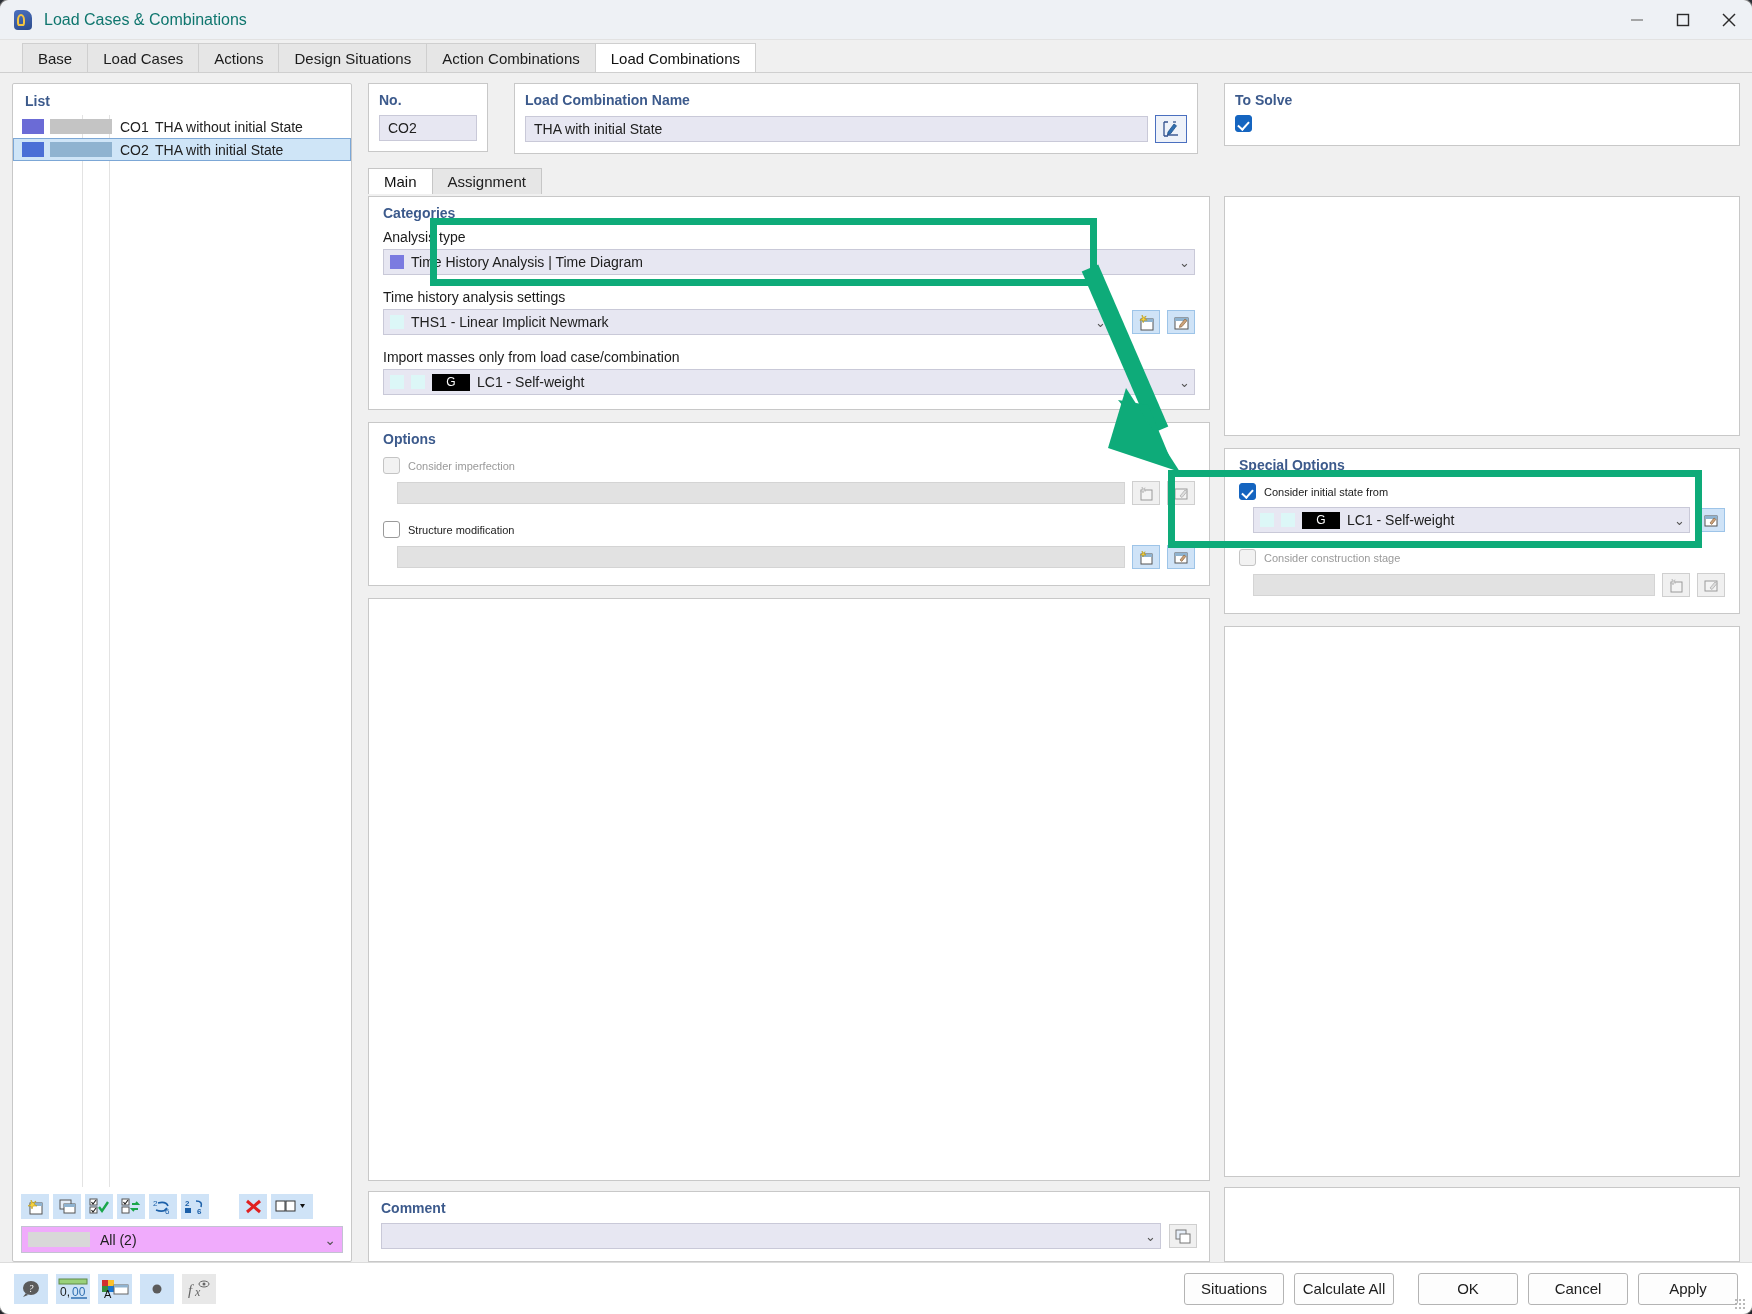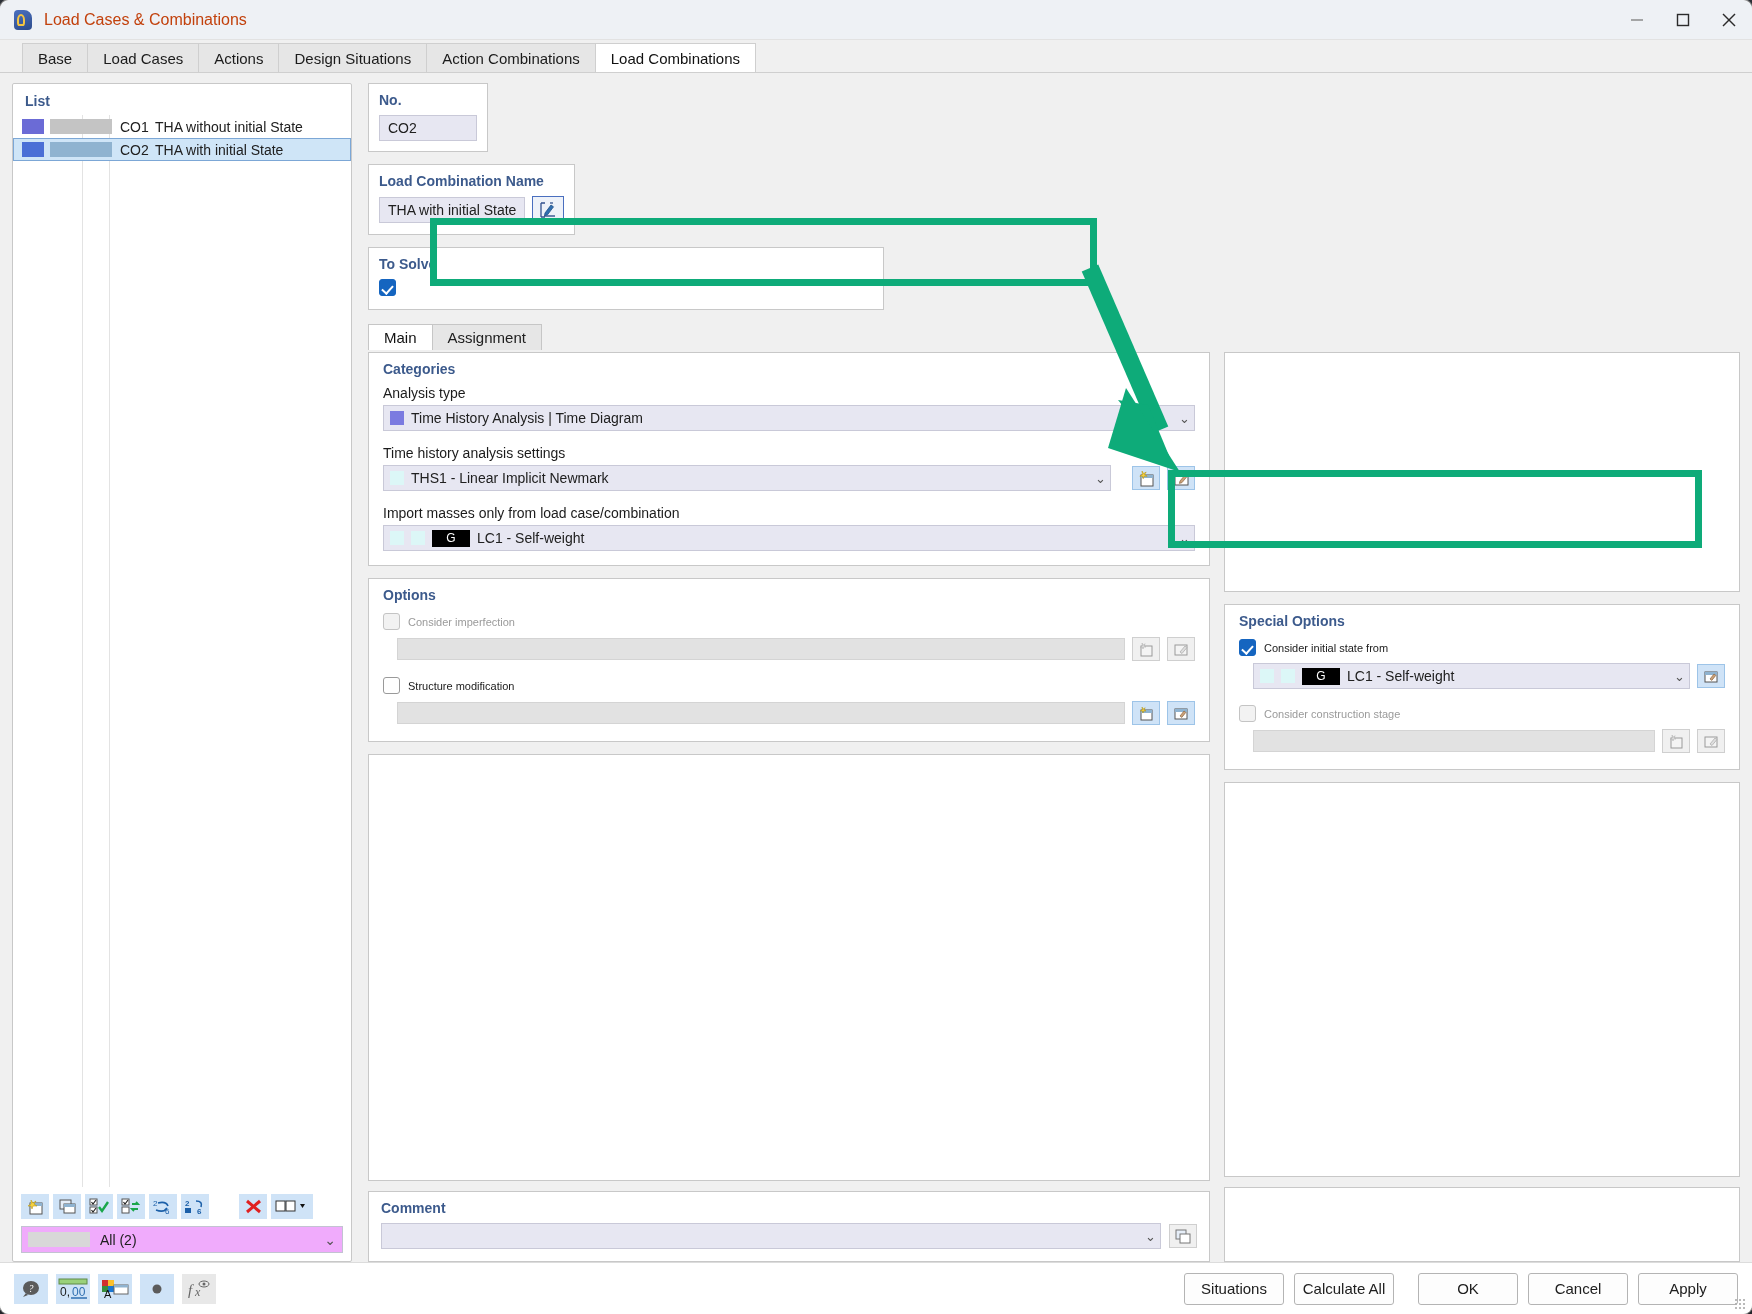--- a/index.html
+++ b/index.html
@@ -36,21 +36,21 @@
   .titlebar .appicon{ width:22px;height:22px;margin-left:12px;margin-right:10px;position:relative;}
   .titlebar .appicon .lock{
     position:absolute;left:2px;top:1px;width:18px;height:20px;
     background:linear-gradient(160deg,#4a6fbf 0%,#3a5ba0 60%,#2d4b8c 100%);
     border-radius:4px 8px 4px 4px;
   }
   .titlebar .appicon .key{
     position:absolute;left:5px;top:5px;width:8px;height:12px;
     border:2px solid #f5c542;border-radius:50% 50% 30% 30%;
   }
-  .titlebar .wtitle{ font-size:16px; color:#c2410c; }
+  .titlebar .wtitle{ font-size:16px; color:#0f766e; }
   .titlebar .spacer{flex:1;}
   .wbtn{width:46px;height:40px;display:flex;align-items:center;justify-content:center;cursor:default;}
   .wbtn svg{display:block;}
 
   
   .tabstrip{
     height:33px; background:#f0f0f0; display:flex; align-items:flex-end;
     padding-left:22px; flex:0 0 33px; border-bottom:1px solid #cfcfcf;
   }
   .tab{
@@ -80,21 +80,21 @@
   .lname{padding-left:8px;}
   .lp-toolbar{ display:flex;align-items:center;gap:4px;padding:7px 8px;}
   .tb{width:28px;height:25px;background:#cfe3f7;display:flex;align-items:center;justify-content:center;cursor:default;}
   .lp-filter{ margin:0 8px 8px 8px; height:27px;background:#f0abfc;border:1px solid #c3c3d2;
      display:flex;align-items:center;font-size:14px;padding:0 6px;}
   .lp-filter .fsw{width:62px;height:15px;background:#d8d8d8;margin-right:10px;}
   .lp-filter .fcar{margin-left:auto;color:#555;}
 
   
   .rightpanel{flex:1;display:flex;flex-direction:column;min-width:0;}
-  .toprow{display:flex;gap:12px;align-items:flex-start;flex-direction:column;}
+  .toprow{display:flex;gap:26px;align-items:flex-start;}
   .fieldcard{background:#fff;border:1px solid #c8c8c8;padding:8px 10px 10px 10px;}
   .flabel{font-weight:bold;color:#3c5a8c;font-size:14px;margin-bottom:7px;}
   .finput{height:26px;background:#e7e7f2;border:1px solid #c9c9d8;display:flex;align-items:center;padding:0 8px;font-size:14px;}
   .noCard{width:120px;}
   .nameCard{flex:1;display:flex;flex-direction:column;}
   .namerow{display:flex;align-items:center;gap:7px;}
   .namerow .finput{flex:1;}
   .iconbtn{width:32px;height:28px;border:1px solid #4a6fbf;background:#eef2f9;display:flex;align-items:center;justify-content:center;cursor:default;}
   .solveCard{width:516px;}
   .chk{width:17px;height:17px;border:1px solid #9a9a9a;background:#fff;border-radius:3px;display:inline-block;position:relative;flex:0 0 17px;}

